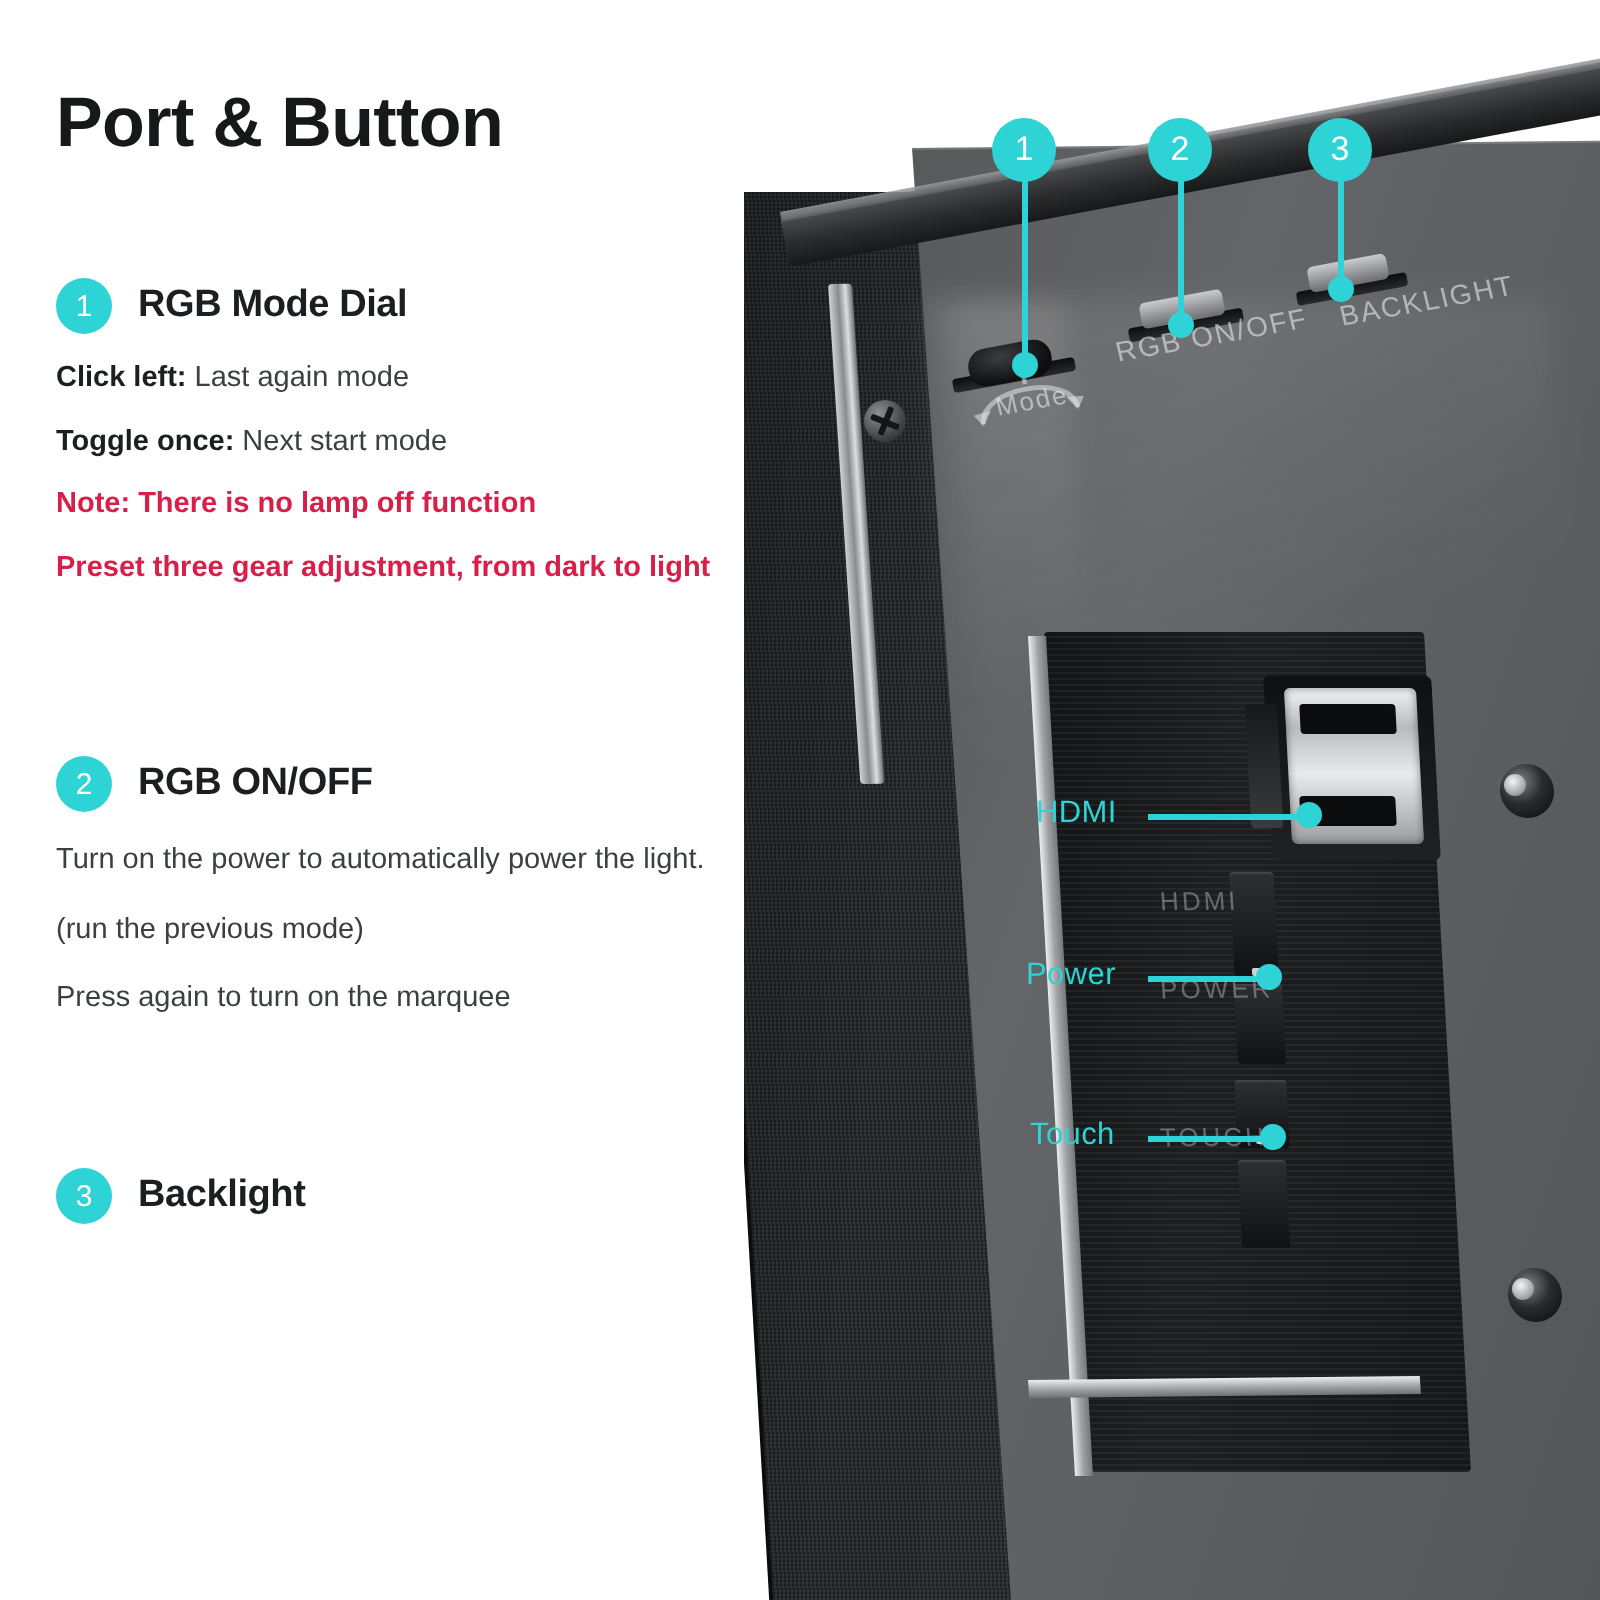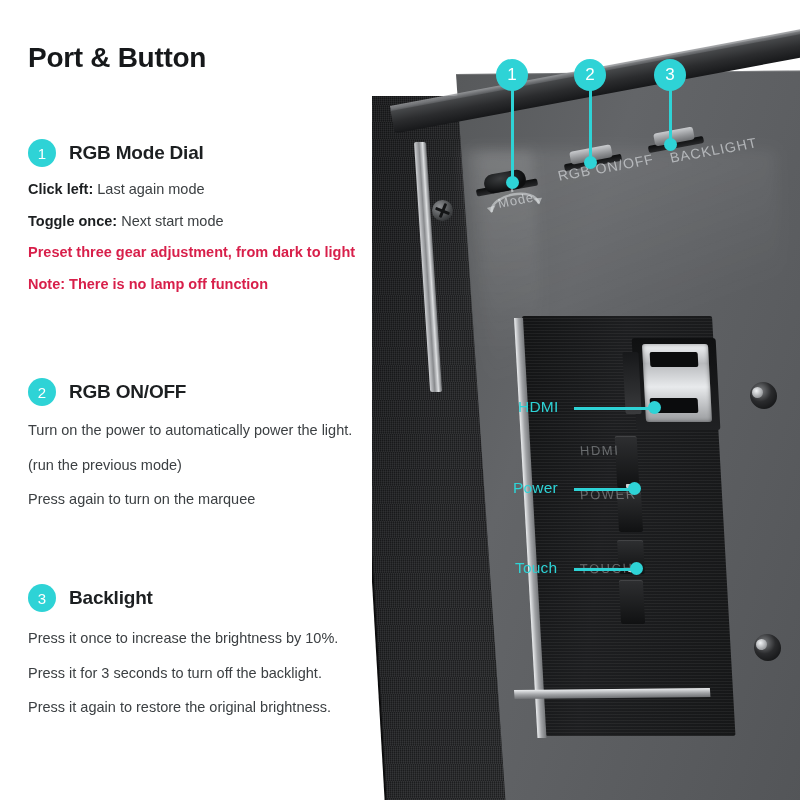--- a/index.html
+++ b/index.html
@@ -8,21 +8,21 @@
     font-family:"Liberation Sans","DejaVu Sans",sans-serif;
     -webkit-font-smoothing:antialiased;
   }
   .page{position:relative;width:800px;height:800px;background:#fff;}
 
   
   .left-col{position:absolute;left:0;top:0;width:420px;height:800px;}
 
   .page-title{
     position:absolute;left:28px;top:42px;
-    font-size:28px;font-weight:bold;color:#16181a;letter-spacing:-0.3px;
+    font-size:35px;font-weight:bold;color:#16181a;letter-spacing:-0.3px;
     white-space:nowrap;
   }
 
   .section{position:absolute;left:28px;}
   .sec1{top:138px;}
   .sec2{top:377px;}
   .sec3{top:583px;}
 
   .sec-head{display:flex;align-items:center;height:30px;}
   .badge{
@@ -273,46 +273,41 @@
     <div class="page-title">Port &amp; Button</div>
 
     <div class="section sec1">
       <div class="sec-head">
         <div class="badge">1</div>
         <div class="sec-title">RGB Mode Dial</div>
       </div>
       <div class="lines">
         <div class="line"><b>Click left:</b><span> Last again mode</span></div>
         <div class="line"><b>Toggle once:</b><span> Next start mode</span></div>
+        <div class="line alert">Note: There is no lamp off function</div>
         <div class="line alert">Preset three gear adjustment, from dark to light</div>
-        <div class="line alert">Note: There is no lamp off function</div>
       </div>
     </div>
 
     <div class="section sec2">
       <div class="sec-head">
         <div class="badge">2</div>
         <div class="sec-title">RGB ON/OFF</div>
       </div>
       <div class="lines">
         <div class="line">Turn on the power to automatically power the light.</div>
         <div class="line">(run the previous mode)</div>
         <div class="line">Press again to turn on the marquee</div>
       </div>
     </div>
 
     <div class="section sec3">
       <div class="sec-head">
         <div class="badge">3</div>
         <div class="sec-title">Backlight</div>
-      </div>
-      <div class="lines">
-        <div class="line">Press it once to increase the brightness by 10%.</div>
-        <div class="line">Press it for 3 seconds to turn off the backlight.</div>
-        <div class="line">Press it again to restore the original brightness.</div>
       </div>
     </div>
   </div>
 
   <div class="photo">
     <div class="photo-inner">
 
       <div class="body-edge"></div>
       <div class="body-mesh"></div>
 

